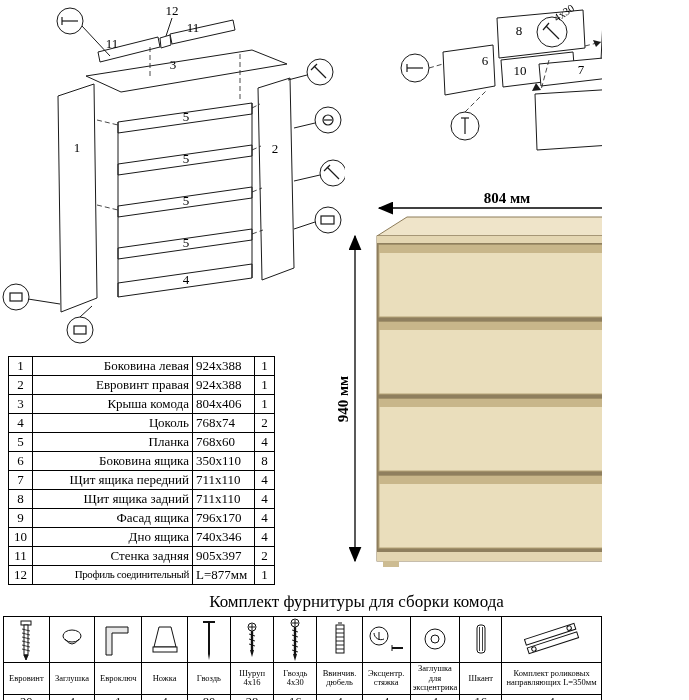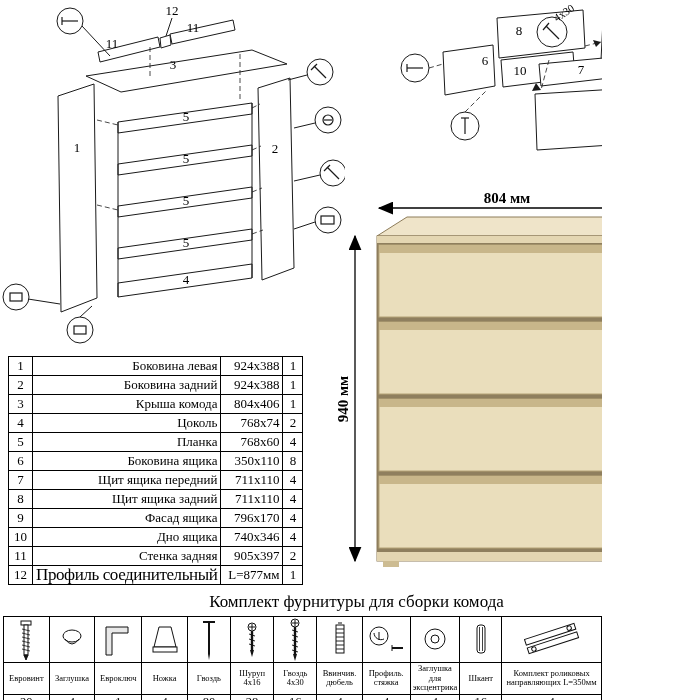--- a/index.html
+++ b/index.html
@@ -6,24 +6,24 @@
   html,body { background:#fff; }
   body { width:689px; height:700px; font-family:"Liberation Serif", serif; color:#000; }
   #stage { position:relative; width:602px; height:700px; background:#fff; overflow:hidden; }
   .abs { position:absolute; }
 
   
   table.parts { border-collapse:collapse; font-size:13px; background:#fff; }
   table.parts td { border:1px solid #000; padding:0 3px; height:19px; line-height:1.05; white-space:nowrap; }
   table.parts td.num  { width:24px;  text-align:center; }
   table.parts td.pname{ width:160px; text-align:right; }
-  table.parts td.psize{ width:62px;  text-align:right; }
+  table.parts td.psize{ width:62px;  text-align:left; }
   table.parts td.pqty { width:20px;  text-align:center; }
   tr.indent td.pname  { padding-left:22px; }
-  tr.small  td.pname  { font-size:17px; letter-spacing:-0.4px; }
+  tr.small  td.pname  { font-size:11px; letter-spacing:-0.4px; }
 
   
   table.hw { border-collapse:collapse; table-layout:fixed; background:#fff; }
   table.hw td { border:1px solid #000; text-align:center; vertical-align:middle; overflow:hidden; }
   td.hw-icon { height:46px; }
   td.hw-name { height:20px; font-size:8.5px; line-height:1.12; padding:1px; }
   td.hw-qty  { height:14px; font-size:12.5px; }
 
   #title { position:absolute; top:592px; left:0; width:689px; text-align:center; font-size:17px;margin-left:12px; }
 
@@ -206,21 +206,21 @@
   <table class="parts abs" style="left:8px;top:356px">
     <tbody>
       <tr>
           <td class="num">1</td>
           <td class="pname">Боковина левая</td>
           <td class="psize">924x388</td>
           <td class="pqty">1</td>
         </tr>
       <tr>
           <td class="num">2</td>
-          <td class="pname">Боковина задний</td>
+          <td class="pname">Евровинт правая</td>
           <td class="psize">924x388</td>
           <td class="pqty">1</td>
         </tr>
       <tr>
           <td class="num">3</td>
           <td class="pname">Крыша комода</td>
           <td class="psize">804x406</td>
           <td class="pqty">1</td>
         </tr>
       <tr class="indent">
@@ -429,21 +429,21 @@
       </tr>
       <tr>
         <td class="hw-name">Евровинт</td>
         <td class="hw-name">Заглушка</td>
         <td class="hw-name">Евроключ</td>
         <td class="hw-name">Ножка</td>
         <td class="hw-name">Гвоздь</td>
         <td class="hw-name">Шуруп 4x16</td>
         <td class="hw-name">Гвоздь 4x30</td>
         <td class="hw-name">Ввинчив. дюбель</td>
-        <td class="hw-name">Профиль. стяжка</td>
+        <td class="hw-name">Эксцентр. стяжка</td>
         <td class="hw-name">Заглушка для эксцентрика</td>
         <td class="hw-name">Шкант</td>
         <td class="hw-name">Комплект роликовых направляющих L=350мм</td>
       </tr>
       <tr>
         <td class="hw-qty">20</td>
         <td class="hw-qty">4</td>
         <td class="hw-qty">1</td>
         <td class="hw-qty">4</td>
         <td class="hw-qty">80</td>

